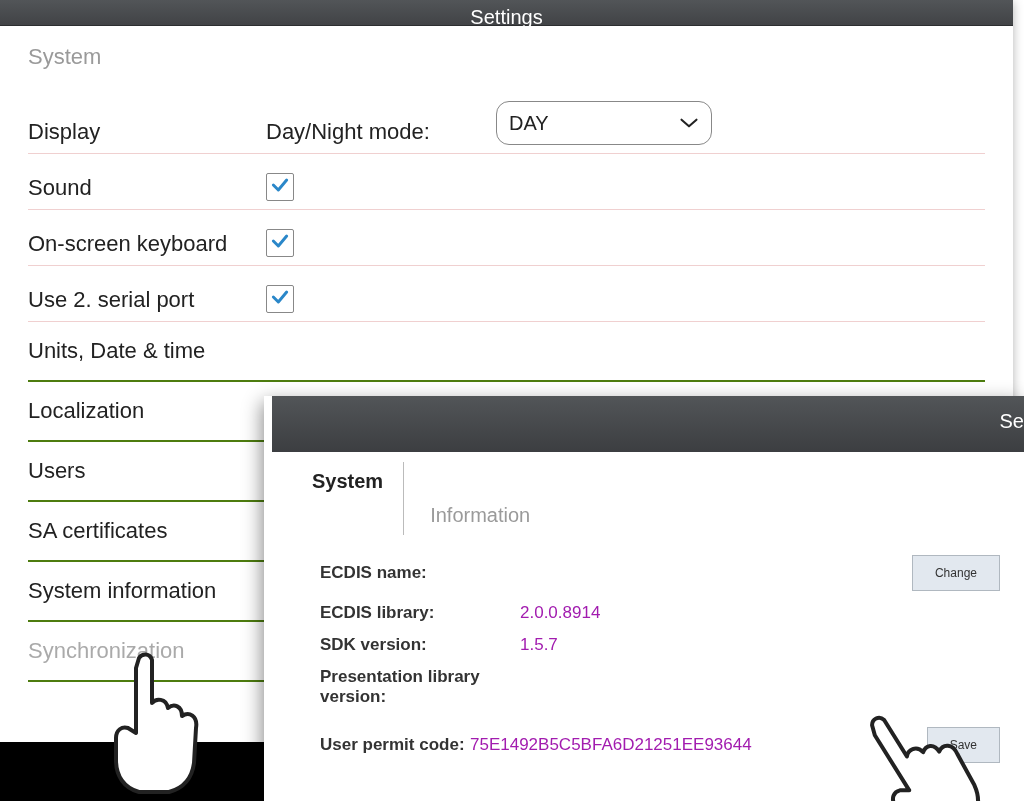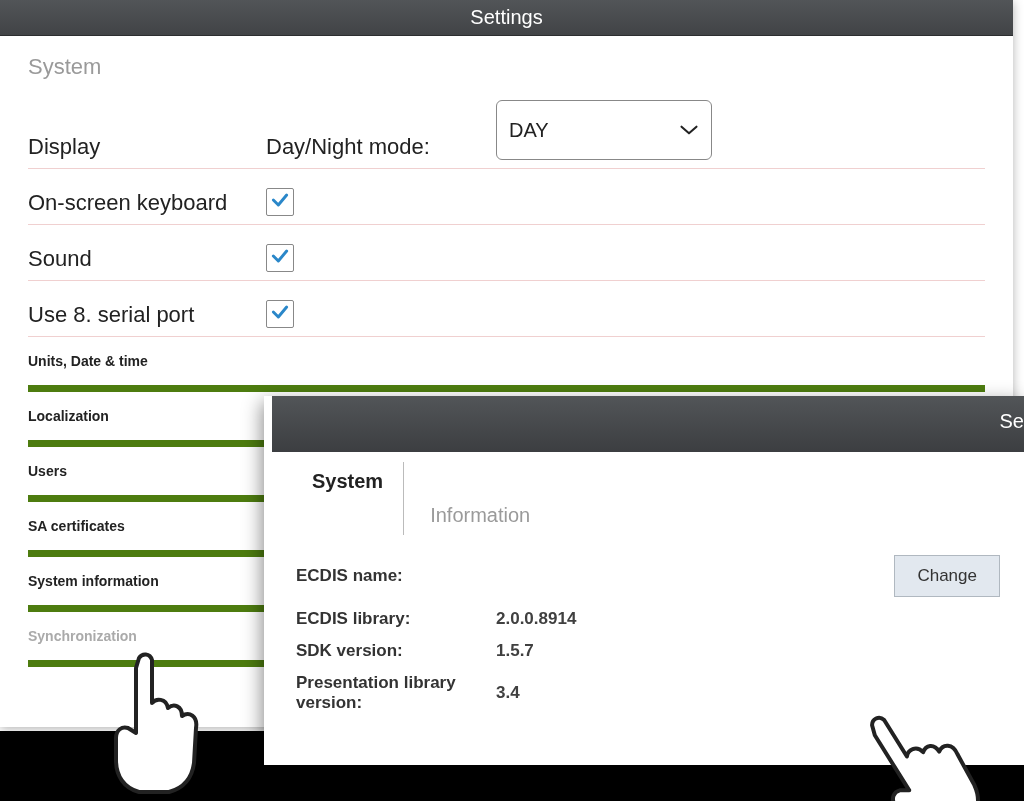--- a/index.html
+++ b/index.html
@@ -19,21 +19,21 @@
     background: #fff;
     box-shadow: 0 2px 10px rgba(0,0,0,0.3);
   }
   .titlebar {
     background: linear-gradient(to bottom, #525558, #414346);
     color: #fff;
     font-size: 20px;
     font-weight: 300;
     padding: 6px 0;
     text-align: center;
-    height: 36px;
+    height: 26px;
     border-bottom: 1px solid #2c2e30;
   }
   .content {
     padding: 18px 28px 60px 28px;
     background: #fff;
   }
   .section-title {
     color: #9a9a9a;
     font-size: 22px;
     font-weight: 400;
@@ -65,38 +65,38 @@
     border-radius: 2px;
     display: inline-flex;
     align-items: center;
     justify-content: center;
     background: #fff;
   }
   .chk svg { width: 20px; height: 20px; }
   .chk svg path { stroke: #2a87c9; stroke-width: 3.5; fill: none; stroke-linecap: round; stroke-linejoin: round; }
   .select {
     width: 216px;
-    height: 60px;
+    height: 44px;
     border: 1px solid #888;
-    border-radius: 6px;
+    border-radius: 13px;
     display: flex;
     align-items: center;
     justify-content: space-between;
     padding: 0 12px;
     font-size: 20px;
     color: #222;
   }
   .select svg { width: 20px; height: 14px; }
   .select svg path { stroke: #222; stroke-width: 2.5; fill: none; stroke-linecap: round; stroke-linejoin: round; }
   .nav-item {
-    font-size: 14px;
-    color: #222;
-    font-weight: 700;
+    font-size: 22px;
+    color: #222;
+    font-weight: 400;
     padding: 16px 0;
-    border-bottom: 7px solid #4d7c0f;
+    border-bottom: 2px solid #4d7c0f;
     cursor: pointer;
   }
   .nav-item.faded { color: #aaa; }
 
   .bottom-black {
     position: absolute;
     bottom: 0;
     left: 0;
     width: 1024px;
     height: 70px;
@@ -145,27 +145,27 @@
   .tab.inactive { color: #9a9a9a; margin-left: 6px; margin-top: 34px; }
   .sub-content {
     padding: 20px 24px 40px 24px;
   }
   .info-row {
     display: flex;
     align-items: center;
     margin-bottom: 12px;
     font-size: 17px;
   }
-  .info-label { width: 200px; color: #333; font-weight: 600; }
-  .info-value { color: #404040; flex: 1; font-weight: bold; }
+  .info-label { width: 200px; color: #333; font-weight: 600; margin-left: 24px; }
+  .info-value { color: #a21caf; flex: 1; }
   .btn {
     background: #e2e8ef;
     border: 1px solid #b0b8c0;
     padding: 10px 22px;
-    font-size: 17px;
+    font-size: 12px;
     color: #333;
     cursor: pointer;
   }
   .gap-top { margin-top: 20px; }
 
   
   .hand {
     position: absolute;
     z-index: 10;
     pointer-events: none;
@@ -191,39 +191,39 @@
         <span>DAY</span>
         <span>
           <svg viewBox="0 0 24 14">
               <path d="M3 3 L12 11 L21 3"></path>
             </svg>
         </span>
       </div>
     </div>
 
     <div class="row">
+      <div class="row-label">Sound</div>
+      <div class="chk">
+        <span><svg viewBox="0 0 24 24">
+              <path d="M4 12 L10 18 L20 6"></path>
+            </svg></span>
+      </div>
+    </div>
+
+    <div class="row">
       <div class="row-label">On-screen keyboard</div>
       <div class="chk">
         <span><svg viewBox="0 0 24 24">
               <path d="M4 12 L10 18 L20 6"></path>
             </svg></span>
       </div>
     </div>
 
     <div class="row">
-      <div class="row-label">Sound</div>
-      <div class="chk">
-        <span><svg viewBox="0 0 24 24">
-              <path d="M4 12 L10 18 L20 6"></path>
-            </svg></span>
-      </div>
-    </div>
-
-    <div class="row">
-      <div class="row-label">Use 8. serial port</div>
+      <div class="row-label">Use 2. serial port</div>
       <div class="chk">
         <span><svg viewBox="0 0 24 24">
               <path d="M4 12 L10 18 L20 6"></path>
             </svg></span>
       </div>
     </div>
 
     <div class="nav-item">Units, Date &amp; time</div>
     <div class="nav-item">Localization</div>
     <div class="nav-item">Users</div>
@@ -250,21 +250,25 @@
     <div class="info-row">
       <div class="info-label">ECDIS library:</div>
       <div class="info-value">2.0.0.8914</div>
     </div>
     <div class="info-row">
       <div class="info-label">SDK version:</div>
       <div class="info-value">1.5.7</div>
     </div>
     <div class="info-row">
       <div class="info-label">Presentation library version:</div>
-      <div class="info-value">3.4</div>
+    </div>
+    <div class="info-row gap-top">
+      <div class="info-label" style="width:150px;">User permit code:</div>
+      <div class="info-value">75E1492B5C5BFA6D21251EE93644</div>
+      <button class="btn">Save</button>
     </div>
   </div>
 </div>
 
 <div class="hand" style="left:94px; top:648px;">
   <svg width="110" height="150" viewBox="0 0 110 150">
     <path d="M45 10 C48 5 56 5 58 12 L58 55 C62 50 72 50 74 60 C80 55 88 58 88 68 C95 63 104 68 102 80 L100 115 C98 130 90 140 75 144 L45 144 C30 140 22 128 22 112 L22 90 C22 82 28 78 34 80 L42 85 L42 20 Z" fill="#fff" stroke="#222" stroke-width="4" stroke-linejoin="round"></path>
   </svg>
 </div>
 <div class="hand" style="left:860px; top:700px; transform:rotate(-32deg);">

